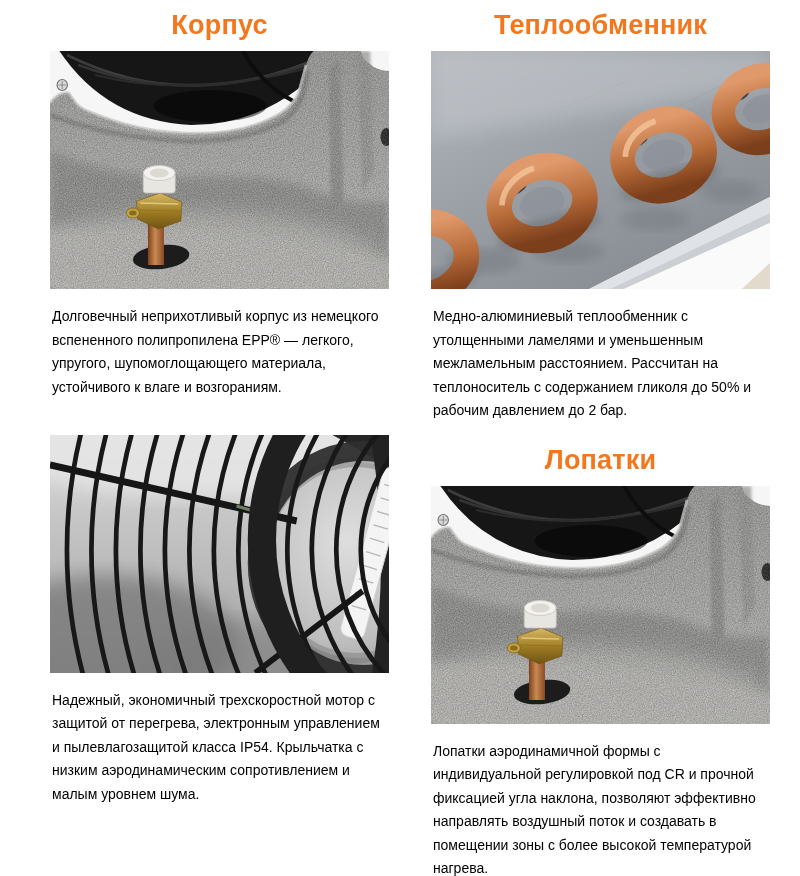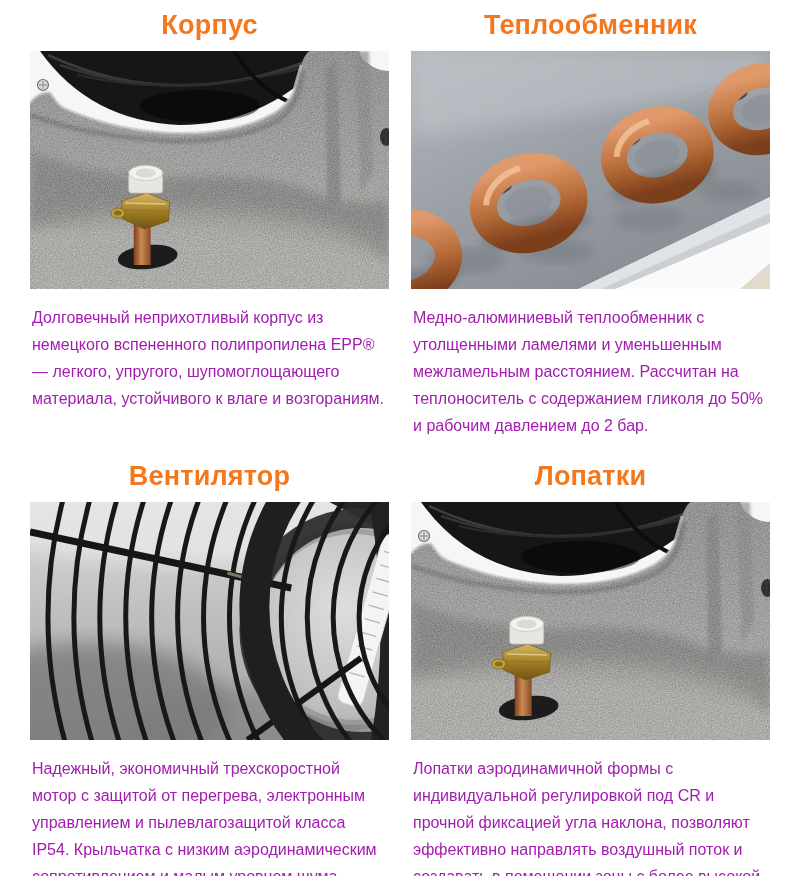--- a/index.html
+++ b/index.html
@@ -10,39 +10,39 @@
     background: #ffffff;
     font-family: "Liberation Sans", sans-serif;
     box-sizing: border-box;
     padding: 0 30px 10px 30px;
   }
   .grid {
     display: grid;
     grid-template-columns: 1fr 1fr;
     column-gap: 22px;
   }
-  .card { display: flex; flex-direction: column; }
+  .card { display: flex; flex-direction: column; margin-left: 20px; }
   .card h2 {
     color: #F4771D;
     font-size: 27px;
     line-height: 1.15;
     font-weight: 700;
     text-align: center;
     margin: 10px 0 10px 0;
     letter-spacing: 0.2px;
   }
   .photo-wrap { margin: 0; }
   .photo {
     display: block;
     width: 100%;
     height: 238px;
   }
   .card p {
-    color: #a21caf;
-    font-size: 16px;
+    color: #000000;
+    font-size: 14px;
     line-height: 1.68;
     margin: 16px 2px 12px 2px;
   }
   .defs-holder { position: absolute; width: 0; height: 0; overflow: hidden; }
 </style>
 </head>
 <body>
 
 <svg class="defs-holder" aria-hidden="true">
   <defs>
@@ -250,21 +250,20 @@
       <h2>Теплообменник</h2>
       <figure class="photo-wrap">
         <svg class="photo" viewBox="0 0 360 238" preserveAspectRatio="none" role="img">
           <use href="#art-coil" width="360" height="238"></use>
         </svg>
       </figure>
       <p>Медно-алюминиевый теплообменник с утолщенными ламелями и уменьшенным межламельным расстоянием. Рассчитан на теплоноситель с содержанием гликоля до 50% и рабочим давлением до 2 бар.</p>
     </section>
 
     <section class="card">
-      <h2>Вентилятор</h2>
       <figure class="photo-wrap">
         <svg class="photo" viewBox="0 0 360 238" preserveAspectRatio="none" role="img">
           <use href="#art-fan" width="360" height="238"></use>
         </svg>
       </figure>
       <p>Надежный, экономичный трехскоростной мотор с защитой от перегрева, электронным управлением и пылевлагозащитой класса IP54. Крыльчатка с низким аэродинамическим сопротивлением и малым уровнем шума.</p>
     </section>
 
     <section class="card">
       <h2>Лопатки</h2>

